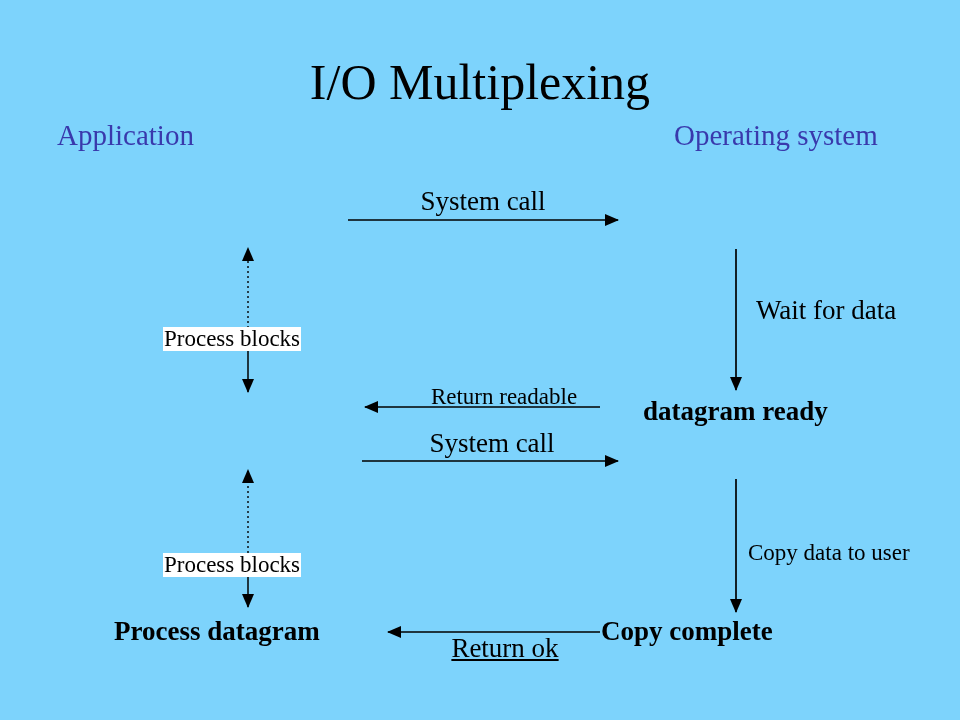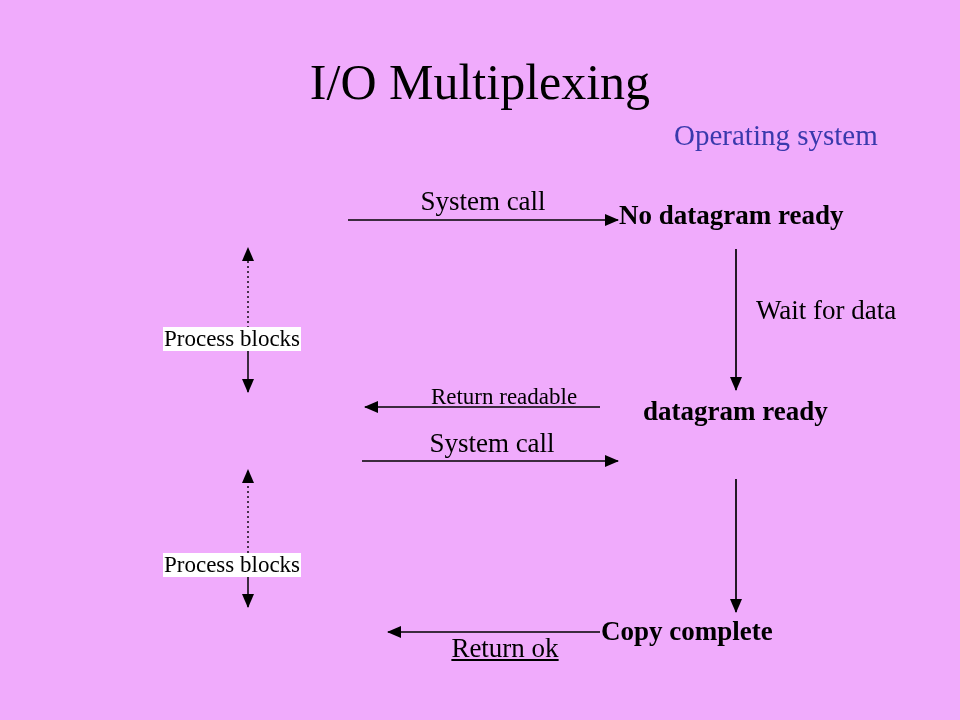--- a/index.html
+++ b/index.html
@@ -1,19 +1,19 @@
 <!DOCTYPE html>
 <html><head>
 <meta charset="utf-8">
 <style>
   html,body{margin:0;padding:0;background:#888;}
   .slide{
     position:relative;
     width:960px;height:720px;
-    background:#f0abfc;
+    background:#7dd3fc;
     overflow:hidden;
     font-family:"Liberation Serif", serif;
     color:#000;
   }
   .arrows{position:absolute;left:0;top:0;width:960px;height:720px;pointer-events:none;}
   .lbl{position:absolute;line-height:1.05;white-space:nowrap;}
   .title{
     left:0;right:0;top:56px;
     text-align:center;
     font-size:50px;
@@ -54,40 +54,42 @@
     <line x1="248" y1="563" x2="248" y2="470" stroke="#000" stroke-width="1.4" stroke-dasharray="2 3" marker-end="url(#ah)"></line>
     <line x1="248" y1="563" x2="248" y2="607" stroke="#000" stroke-width="1.5" marker-end="url(#ah)"></line>
 
     <line x1="736" y1="479" x2="736" y2="612" stroke="#000" stroke-width="1.7" marker-end="url(#ah)"></line>
 
     <line x1="600" y1="632" x2="388" y2="632" stroke="#000" stroke-width="1.7" marker-end="url(#ah)"></line>
   </svg>
 
   <div class="lbl title">I/O Multiplexing</div>
 
+  <div class="lbl colhead" style="left:57px;top:120px;">Application</div>
   <div class="lbl colhead" style="left:674px;top:120px;">Operating system</div>
 
 
   <div class="lbl biglab center" style="left:383px;top:187px;width:200px;">System call</div>
 
-  <div class="lbl boldnode" style="left:619px;top:201px;">No datagram ready</div>
 
   <div class="lbl biglab" style="left:756px;top:296px;">Wait for data</div>
 
   <div class="lbl smalllab" style="left:163px;top:307px;background:#fff;padding:0 1px;">Process blocks</div>
 
   <div class="lbl smalllab center" style="left:404px;top:365px;width:200px;text-align:center;">Return readable</div>
 
   <div class="lbl boldnode" style="left:643px;top:397px;">datagram ready</div>
 
   <div class="lbl biglab center" style="left:392px;top:429px;width:200px;">System call</div>
 
 
 
+  <div class="lbl smalllab" style="left:748px;top:521px;">Copy data to user</div>
 
   <div class="lbl smalllab" style="left:163px;top:533px;background:#fff;padding:0 1px;">Process blocks</div>
 
   <div class="lbl biglab center" style="left:405px;top:634px;width:200px;text-decoration:underline;">Return ok</div>
 
+  <div class="lbl boldnode" style="left:114px;top:617px;">Process datagram</div>
 
   <div class="lbl boldnode" style="left:601px;top:617px;">Copy complete</div>
 
 </div>
 
 </body></html>

